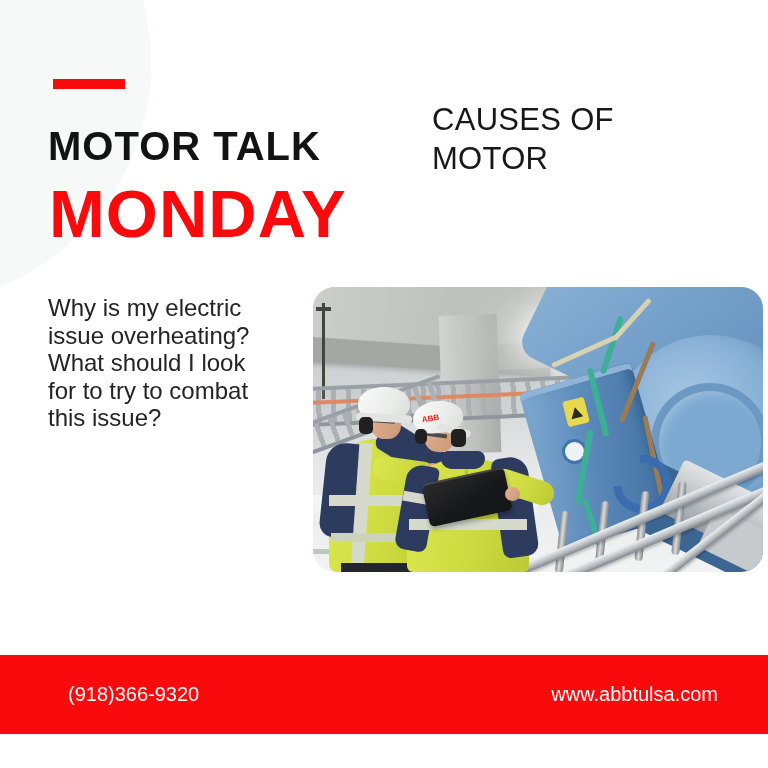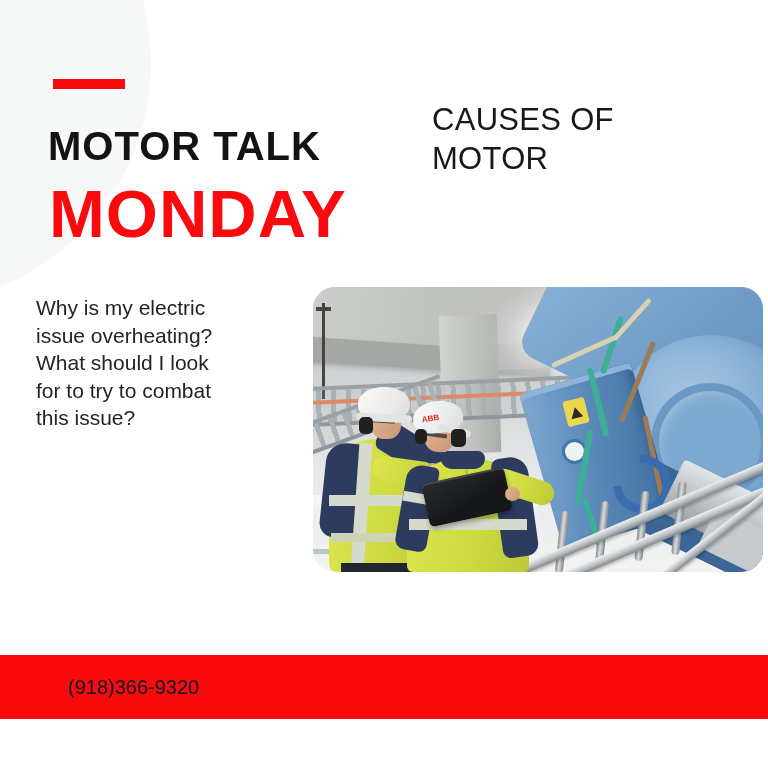--- a/index.html
+++ b/index.html
@@ -11,30 +11,30 @@
   .bg-circle{left:-331px;top:-178px;width:482px;height:482px;border-radius:50%;background:#f7f8f8;}
 
   
   .accent-bar{left:53px;top:79px;width:72px;height:10px;background:#fa0a0c;}
   .kicker{left:48px;top:126px;font-size:40px;font-weight:bold;color:#131313;letter-spacing:1px;line-height:1;}
   .monday{left:49px;top:180px;font-size:67px;font-weight:bold;color:#fa0a0c;letter-spacing:1px;line-height:1;}
   .topic{left:432px;top:101px;font-size:31px;font-weight:400;color:#181818;line-height:38.5px;letter-spacing:0.3px;}
   .topic span{display:block;}
 
   
-  .question{left:36px;top:294px;font-size:21px;color:#242424;line-height:27.6px;}
+  .question{left:48px;top:294px;font-size:24px;color:#242424;line-height:27.6px;}
   .question span{display:block;}
 
   
   .cta{left:42px;top:532px;width:208px;height:75px;border-radius:38px;background:#fa0a0c;color:#ffffff;
        display:flex;flex-direction:column;align-items:center;justify-content:center;
        font-size:16px;font-weight:bold;line-height:23px;letter-spacing:0.4px;text-align:center;cursor:pointer;}
 
   
-  .footer{left:0;top:655px;width:768px;height:64px;background:#fa0a0c;color:#0f172a;
+  .footer{left:0;top:655px;width:768px;height:79px;background:#fa0a0c;color:#ffffff;
           display:flex;align-items:center;justify-content:space-between;
           padding:0 50px 0 68px;box-sizing:border-box;font-size:20px;}
 
   
   .photo{left:313px;top:287px;width:450px;height:285px;border-radius:22px;overflow:hidden;
          background:linear-gradient(180deg,#bfc3c5 0%,#d3d6d7 38%,#e7e9ea 66%,#f2f3f3 100%);}
   .photo .abs{position:absolute;}
   .ceiling{left:-10px;top:-10px;width:470px;height:78px;background:linear-gradient(96deg,#cdcfcc 0%,#b9bbb8 45%,#c8cac7 100%);box-shadow:0 4px 7px rgba(90,92,90,.35);}
   .beam1{left:-12px;top:58px;width:250px;height:24px;background:#a4a7a4;transform:rotate(4deg);box-shadow:0 3px 5px rgba(0,0,0,.18);}
   .beam2{left:180px;top:50px;width:290px;height:26px;background:#b0b3b0;transform:rotate(-3deg);}
@@ -194,15 +194,16 @@
     <div class="abs abb-logo" style="left:109px;top:128px;">ABB</div>
     <div class="abs" style="left:124px;top:140px;width:34px;height:7px;background:#e2e4e2;border-radius:4px;transform:rotate(14deg);"></div>
     <div class="abs muff" style="left:102px;top:142px;width:12px;height:15px;"></div>
     <div class="abs muff" style="left:138px;top:142px;width:15px;height:18px;"></div>
     <div class="abs" style="left:112px;top:188px;width:84px;height:44px;border-radius:5px;transform:rotate(-12deg);background:linear-gradient(160deg,#2a2c2e 0%,#161719 60%);box-shadow:0 3px 5px rgba(0,0,0,.3), inset 0 2px 0 rgba(255,255,255,.15);"></div>
     <div class="abs skin" style="left:192px;top:200px;width:15px;height:14px;border-radius:50%;"></div>
   </div>
 
   <div class="abs footer">
     <span>(918)366-9320</span>
+    <span>www.abbtulsa.com</span>
   </div>
 
 </div>
 
 </body></html>

